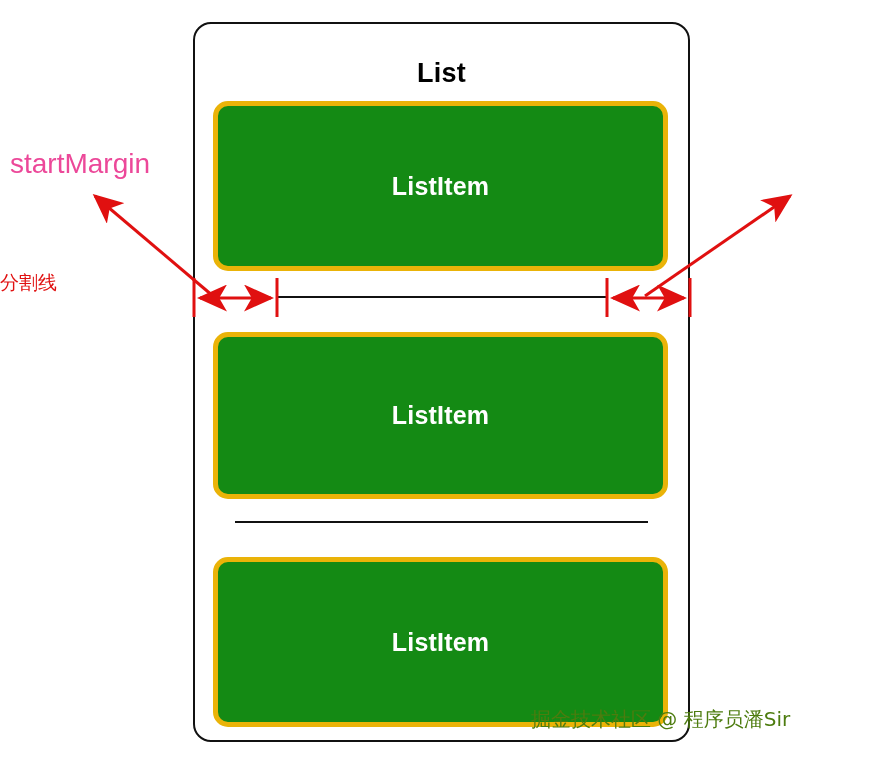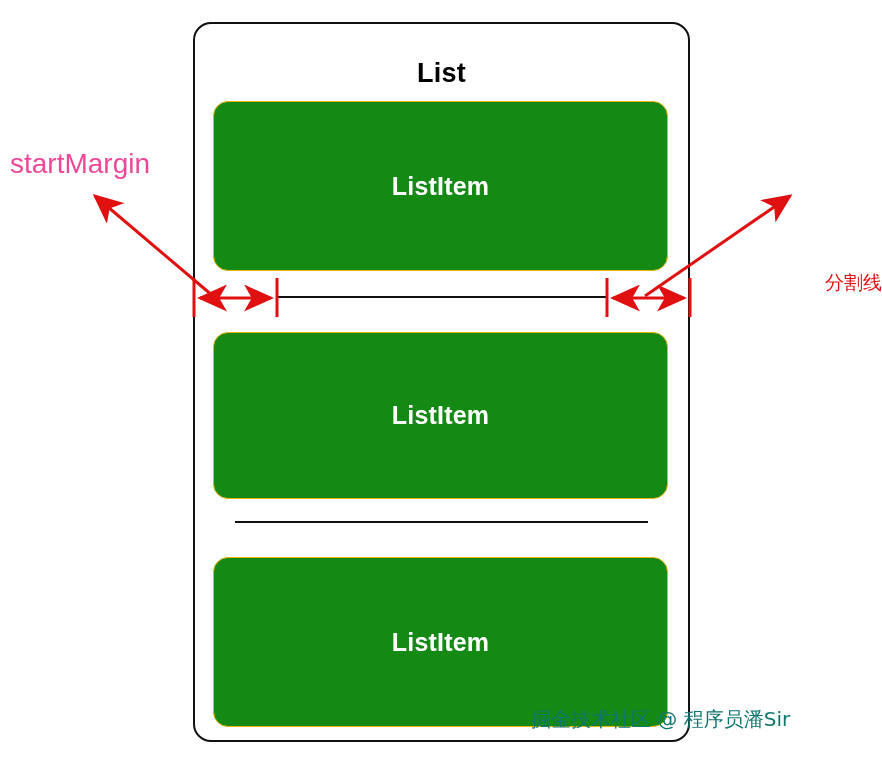--- a/index.html
+++ b/index.html
@@ -41,21 +41,21 @@
     color: #000000;
     letter-spacing: 0.3px;
   }
 
   
   .list-item {
     position: absolute;
     left: 213px;
     width: 455px;
     background: #148a14;
-    border: 1px solid #eab308;
+    border: 5px solid #eab308;
     border-radius: 15px;
     box-sizing: border-box;
     display: flex;
     align-items: center;
     justify-content: center;
     color: #ffffff;
     font-size: 25px;
     font-weight: bold;
     letter-spacing: 0.2px;
   }
@@ -71,21 +71,21 @@
   }
   .divider-1 { left: 277px; top: 296px; width: 330px; }
   .divider-2 { left: 235px; top: 521px; width: 413px; }
 
   
   .divider-label {
     position: absolute;
     left: 0;
     top: 270px;
     width: 882px;
-    text-align: right;
+    text-align: left;
     font-size: 19px;
     color: #e01010;
     font-family: "DejaVu Sans", sans-serif;
   }
 
   
   .anno-svg {
     position: absolute;
     left: 0;
     top: 0;
@@ -103,21 +103,21 @@
   }
   .label-start { left: 10px;  top: 148px; }
   .label-end   { left: 712px; top: 148px; }
 
   
   .watermark {
     position: absolute;
     left: 531px;
     top: 706px;
     font-size: 20px;
-    color: #0f766e;
+    color: #4d7c0f;
     white-space: nowrap;
     font-family: "DejaVu Sans", sans-serif;
   }
 </style>
 </head>
 <body>
 
 <div id="stage">
 
   <div class="list-container">

